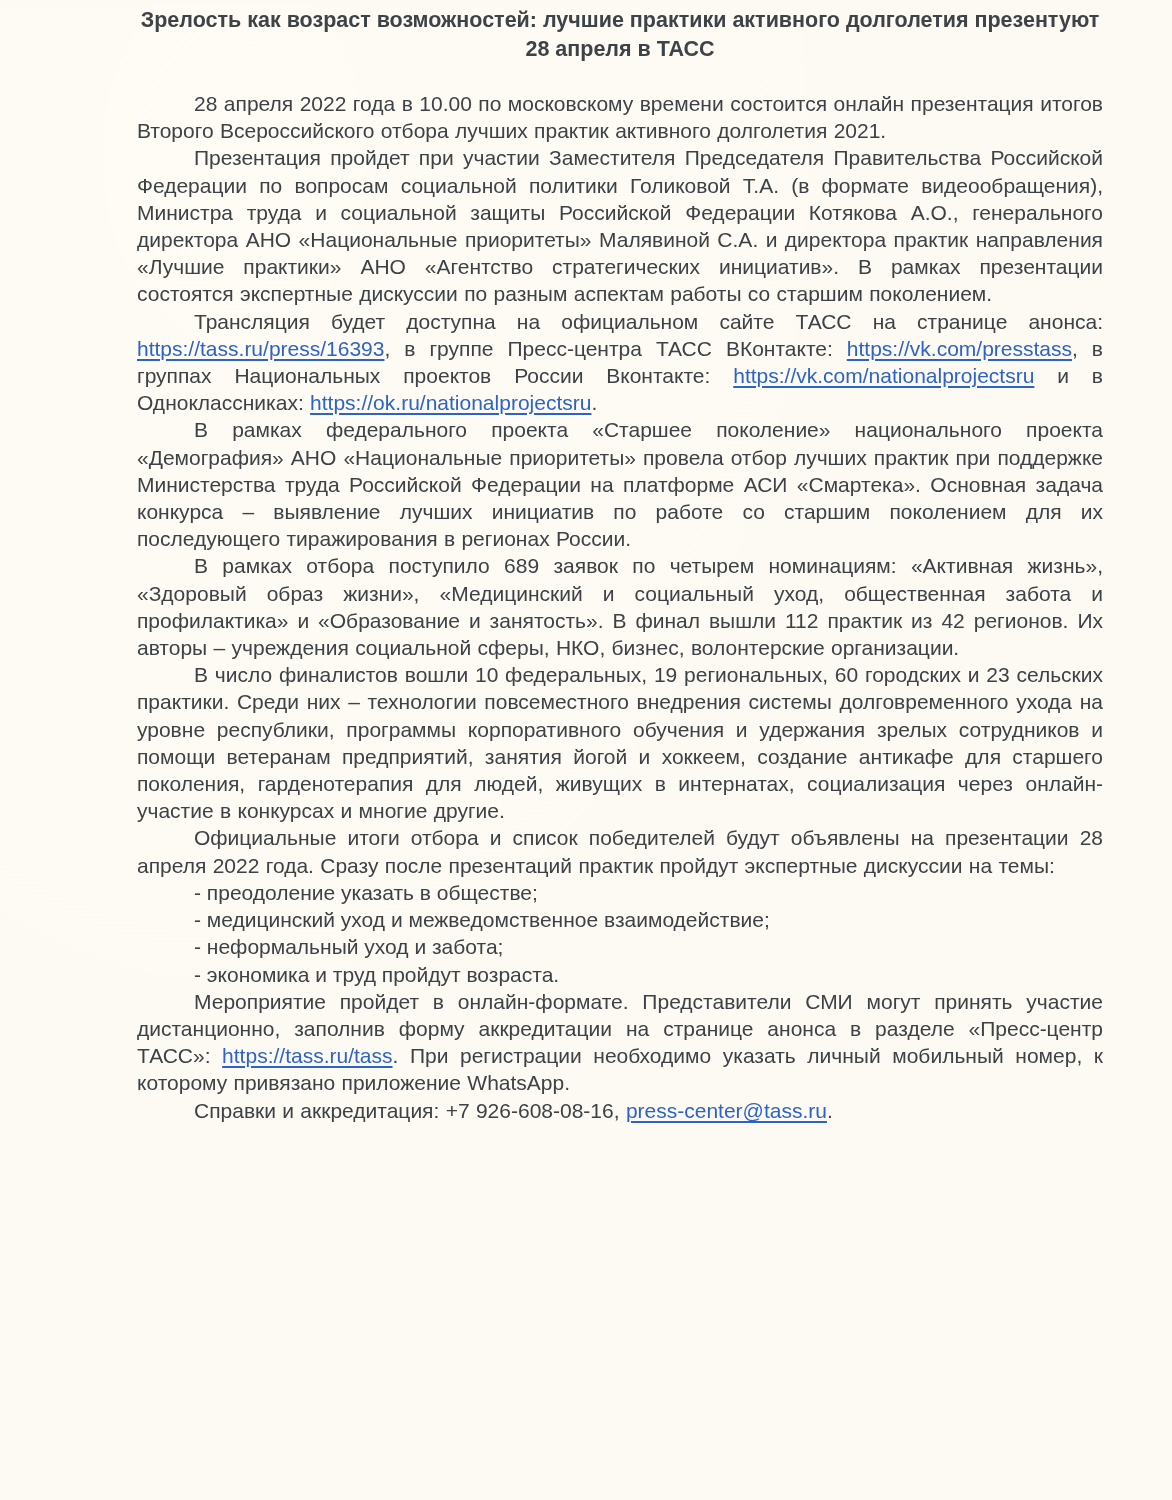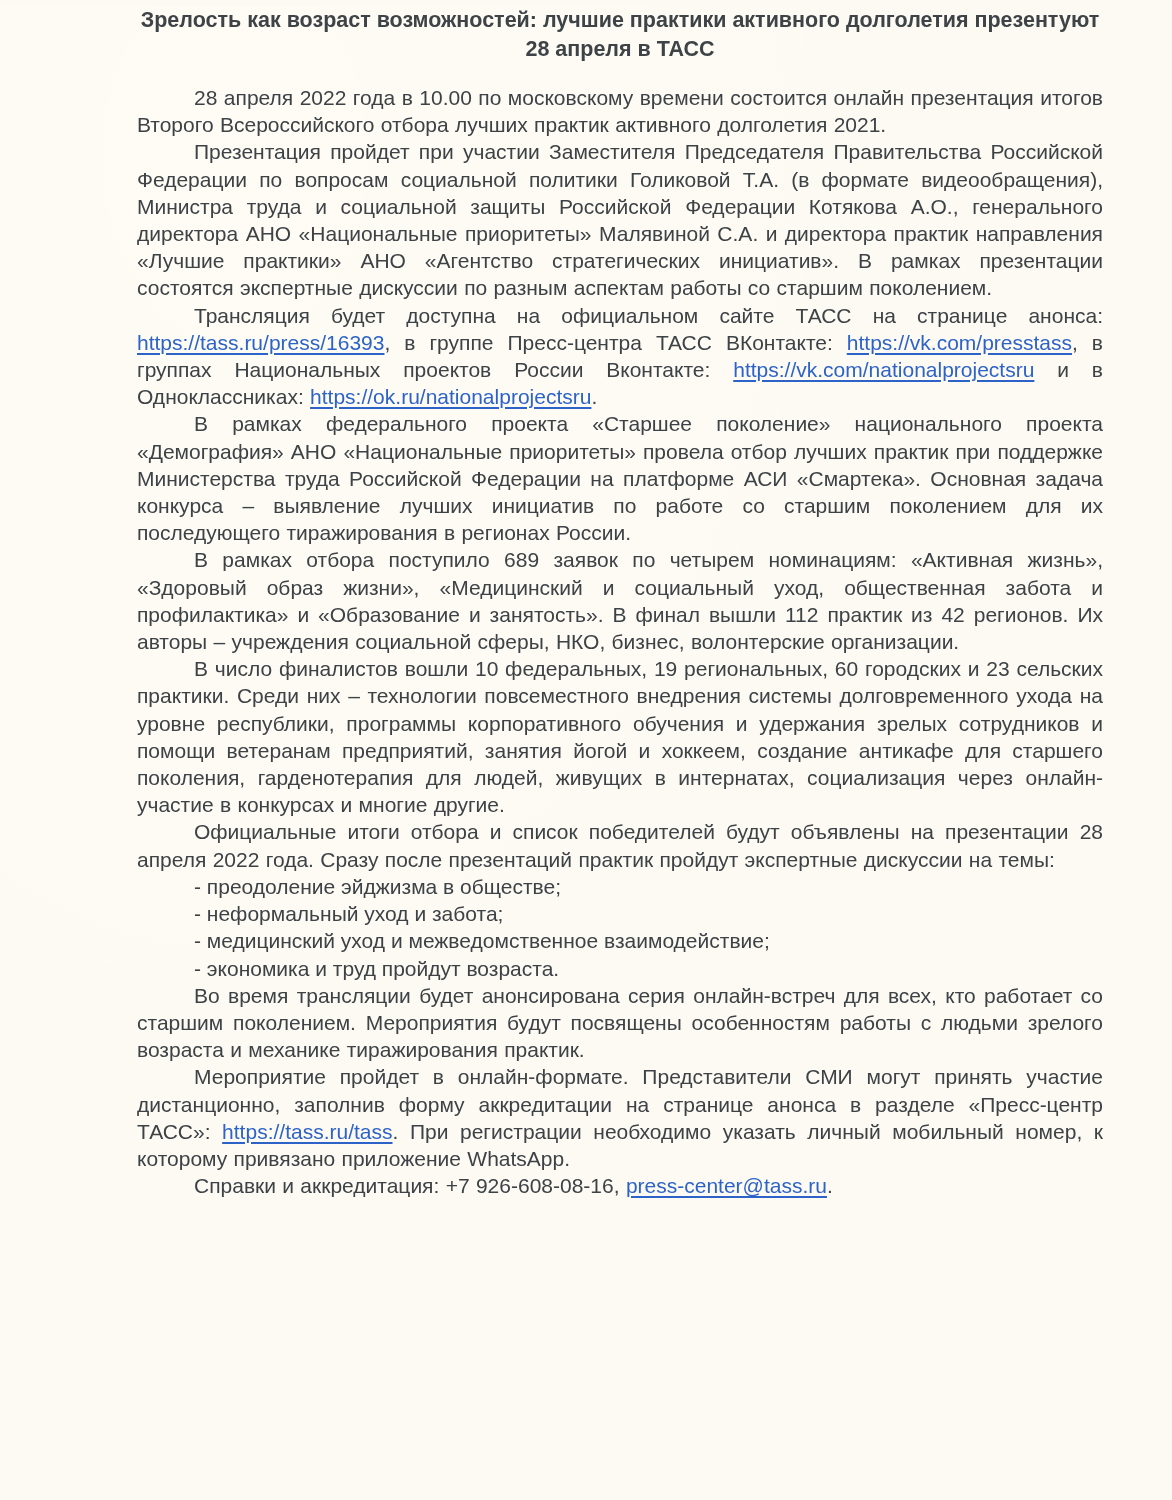--- a/index.html
+++ b/index.html
@@ -24,21 +24,21 @@
   }
   .doc-title {
     font-size: 21.5px;
     line-height: 29px;
     font-weight: bold;
     text-align: center;
     color: #3e4347;
     margin: 6px 0 0 0;
   }
   .doc-body {
-    margin-top: 20px;
+    margin-top: 26px;
   }
   .para {
     font-size: 21px;
     line-height: 27.2px;
     text-align: justify;
     text-indent: 57px;
     margin: 0;
     color: #3d4246;
     word-spacing: 0.5px;
   }
@@ -62,21 +62,20 @@
 <div class="page">
   <h1 class="doc-title">Зрелость как возраст возможностей: лучшие практики активного долголетия презентуют 28 апреля в ТАСС</h1>
   <div class="doc-body">
       <p class="para"><span>28 апреля 2022 года в 10.00 по московскому времени состоится онлайн презентация итогов Второго Всероссийского отбора лучших практик активного долголетия 2021.</span></p>
       <p class="para"><span>Презентация пройдет при участии Заместителя Председателя Правительства Российской Федерации по вопросам социальной политики Голиковой Т.А. (в формате видеообращения), Министра труда и социальной защиты Российской Федерации Котякова А.О., генерального директора АНО «Национальные приоритеты» Малявиной С.А. и директора практик направления «Лучшие практики» АНО «Агентство стратегических инициатив». В рамках презентации состоятся экспертные дискуссии по разным аспектам работы со старшим поколением.</span></p>
       <p class="para"><span>Трансляция будет доступна на официальном сайте ТАСС на странице анонса: </span><a class="link" href="#">https://tass.ru/press/16393</a><span>, в группе Пресс-центра ТАСС ВКонтакте: </span><a class="link" href="#">https://vk.com/presstass</a><span>, в группах Национальных проектов России Вконтакте: </span><a class="link" href="#">https://vk.com/nationalprojectsru</a><span> и в Одноклассниках: </span><a class="link" href="#">https://ok.ru/nationalprojectsru</a><span>.</span></p>
       <p class="para"><span>В рамках федерального проекта «Старшее поколение» национального проекта «Демография» АНО «Национальные приоритеты» провела отбор лучших практик при поддержке Министерства труда Российской Федерации на платформе АСИ «Смартека». Основная задача конкурса – выявление лучших инициатив по работе со старшим поколением для их последующего тиражирования в регионах России.</span></p>
       <p class="para"><span>В рамках отбора поступило 689 заявок по четырем номинациям: «Активная жизнь», «Здоровый образ жизни», «Медицинский и социальный уход, общественная забота и профилактика» и «Образование и занятость». В финал вышли 112 практик из 42 регионов. Их авторы – учреждения социальной сферы, НКО, бизнес, волонтерские организации.</span></p>
       <p class="para"><span>В число финалистов вошли 10 федеральных, 19 региональных, 60 городских и 23 сельских практики. Среди них – технологии повсеместного внедрения системы долговременного ухода на уровне республики, программы корпоративного обучения и удержания зрелых сотрудников и помощи ветеранам предприятий, занятия йогой и хоккеем, создание антикафе для старшего поколения, гарденотерапия для людей, живущих в интернатах, социализация через онлайн-участие в конкурсах и многие другие.</span></p>
       <p class="para"><span>Официальные итоги отбора и список победителей будут объявлены на презентации 28 апреля 2022 года. Сразу после презентаций практик пройдут экспертные дискуссии на темы:</span></p>
-      <p class="list-line"><span>- преодоление эйджизма в обществе;</span></p>
+      <p class="list-line"><span>- преодоление указать в обществе;</span></p>
+      <p class="list-line"><span>- медицинский уход и межведомственное взаимодействие;</span></p>
       <p class="list-line"><span>- неформальный уход и забота;</span></p>
-      <p class="list-line"><span>- медицинский уход и межведомственное взаимодействие;</span></p>
       <p class="list-line"><span>- экономика и труд пройдут возраста.</span></p>
-      <p class="para"><span>Во время трансляции будет анонсирована серия онлайн-встреч для всех, кто работает со старшим поколением. Мероприятия будут посвящены особенностям работы с людьми зрелого возраста и механике тиражирования практик.</span></p>
       <p class="para"><span>Мероприятие пройдет в онлайн-формате. Представители СМИ могут принять участие дистанционно, заполнив форму аккредитации на странице анонса в разделе «Пресс-центр ТАСС»: </span><a class="link" href="#">https://tass.ru/tass</a><span>. При регистрации необходимо указать личный мобильный номер, к которому привязано приложение WhatsApp.</span></p>
       <p class="para"><span>Справки и аккредитация: +7 926-608-08-16, </span><a class="link" href="#">press-center@tass.ru</a><span>.</span></p>
     </div>
 </div>
 
 </body></html>

